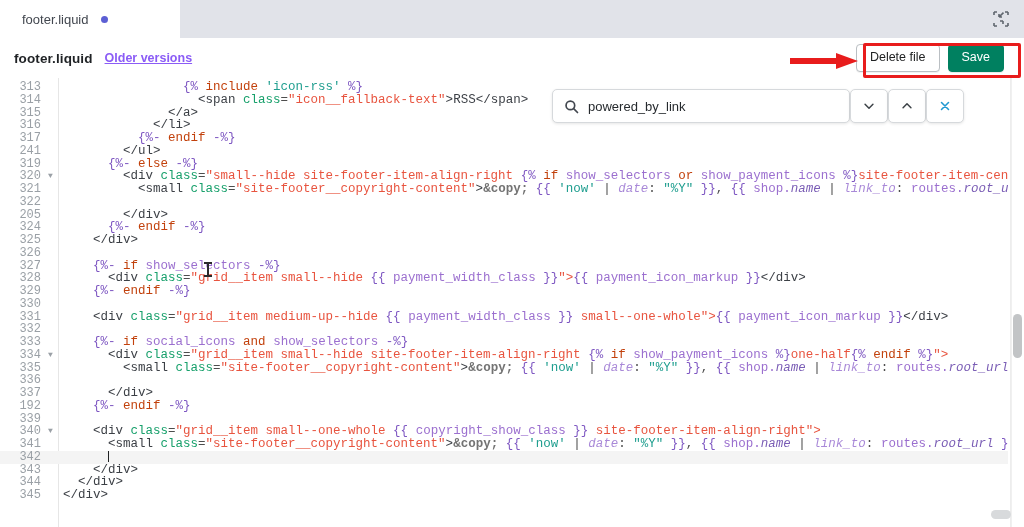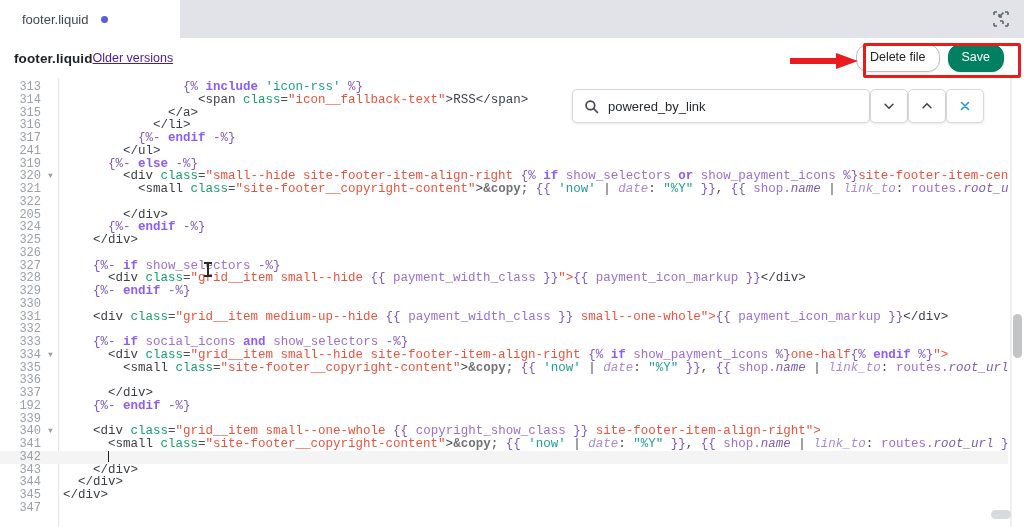--- a/index.html
+++ b/index.html
@@ -46,33 +46,35 @@
     width: 1024px; height: 40px;
     background: #ffffff;
     display: flex; align-items: center;
     padding: 0 14px 0 14px;
   }
   .file-title {
     font-size: 13.5px; font-weight: bold; color: #1f2225;
     letter-spacing: .1px;
   }
   .older-versions {
-    font-size: 12.5px; color: #4c1d95;
+    font-size: 12.5px; color: #8b5cf6;
     text-decoration: underline;
+    margin-left: 12px;
     cursor: pointer;
+    font-weight: bold;
   }
   .toolbar-spacer { flex: 1 1 auto; }
 
   .btn-group {
     display: flex; align-items: center; gap: 8px;
     padding: 4px 6px;
   }
   .btn {
     font-size: 12.5px;
-    border-radius: 12px;
+    border-radius: 4px;
     padding: 6px 13px 7px;
     cursor: pointer;
     white-space: nowrap;
     line-height: 1.1;
   }
   .btn-delete {
     background: #ffffff; color: #202223;
     border: 1px solid #babfc3;
     box-shadow: 0 1px 0 rgba(0,0,0,.05);
   }
@@ -144,21 +146,21 @@
     color: #444;
     overflow: hidden;
   }
 
   
   .t-punct   { color: #4d4d4d; }
   .t-tag     { color: #3b3f45; }
   .t-attr    { color: #17a06b; }
   .t-val     { color: #e8543f; }
   .t-liq     { color: #7e57c2; }
-  .t-kw      { color: #8b5cf6; font-weight: bold; }
+  .t-kw      { color: #c2410c; font-weight: normal; }
   .t-var     { color: #9b6fcf; }
   .t-str     { color: #1f9e8f; }
   .t-filter  { color: #a989d8; font-style: italic; }
   .t-prop    { color: #7a5db5; font-style: italic; }
   .t-ent     { color: #737373; font-weight: bold; }
   .t-txt     { color: #3b3f45; }
 
   
   .caret {
     display: inline-block;
@@ -176,21 +178,21 @@
   .ibeam::before, .ibeam::after {
     content: ""; position: absolute; left: -3px;
     width: 8px; height: 2px; background: #2b2b2b;
   }
   .ibeam::before { top: 0; }
   .ibeam::after  { bottom: 0; }
 
   
   .search-widget {
     position: absolute;
-    left: 572px; top: 89px;
+    left: 552px; top: 89px;
     display: flex; align-items: center; 
     z-index: 20;
   }
   .search-field {
     width: 298px; height: 34px;
     background: #ffffff;
     border: 1px solid #d6d9dc;
     border-radius: 5px;
     box-shadow: 0 1px 3px rgba(0,0,0,.10);
     display: flex; align-items: center;
@@ -298,21 +300,20 @@
       <div class="line"><div class="gutter">336</div><div class="fold"></div><div class="code"></div></div>
       <div class="line"><div class="gutter">337</div><div class="fold"></div><div class="code"><span class="t-punct">      </span><span class="t-tag">&lt;/div&gt;</span></div></div>
       <div class="line"><div class="gutter">192</div><div class="fold"></div><div class="code"><span class="t-punct">    </span><span class="t-liq">{%- </span><span class="t-kw">endif</span><span class="t-liq"> -%}</span></div></div>
       <div class="line"><div class="gutter">339</div><div class="fold"></div><div class="code"></div></div>
       <div class="line"><div class="gutter">340</div><div class="fold">▼</div><div class="code"><span class="t-punct">    </span><span class="t-tag">&lt;div </span><span class="t-attr">class</span><span class="t-punct">=</span><span class="t-val">"grid__item small--one-whole </span><span class="t-liq">{{ </span><span class="t-var">copyright_show_class</span><span class="t-liq"> }}</span><span class="t-val"> site-footer-item-align-right"&gt;</span></div></div>
       <div class="line"><div class="gutter">341</div><div class="fold"></div><div class="code"><span class="t-punct">      </span><span class="t-tag">&lt;small </span><span class="t-attr">class</span><span class="t-punct">=</span><span class="t-val">"site-footer__copyright-content"</span><span class="t-tag">&gt;</span><span class="t-ent">&amp;copy;</span><span class="t-punct"> </span><span class="t-liq">{{ </span><span class="t-str">'now'</span><span class="t-punct"> | </span><span class="t-filter">date</span><span class="t-punct">: </span><span class="t-str">"%Y"</span><span class="t-liq"> }}</span><span class="t-punct">, </span><span class="t-liq">{{ </span><span class="t-var">shop.</span><span class="t-prop">name</span><span class="t-punct"> | </span><span class="t-filter">link_to</span><span class="t-punct">: </span><span class="t-var">routes.</span><span class="t-prop">root_url</span><span class="t-liq"> }}</span><span class="t-tag">&lt;</span></div></div>
       <div class="line active"><div class="gutter">342</div><div class="fold"></div><div class="code"><span class="t-punct">      </span><span class="caret"></span></div></div>
       <div class="line"><div class="gutter">343</div><div class="fold"></div><div class="code"><span class="t-punct">    </span><span class="t-tag">&lt;/div&gt;</span></div></div>
       <div class="line"><div class="gutter">344</div><div class="fold"></div><div class="code"><span class="t-punct">  </span><span class="t-tag">&lt;/div&gt;</span></div></div>
       <div class="line"><div class="gutter">345</div><div class="fold"></div><div class="code"><span class="t-tag">&lt;/div&gt;</span></div></div>
-      <div class="line"><div class="gutter">347</div><div class="fold"></div><div class="code"></div></div>
     </div>
   <div class="ibeam" id="mouse-ibeam" style="left:207px; top:184px;"></div>
 </div>
 
 <div class="editor-right-edge"></div>
 <div class="vscroll-track">
   <div class="vscroll-thumb"></div>
 </div>
 <div class="hscroll-hint"></div>
 

